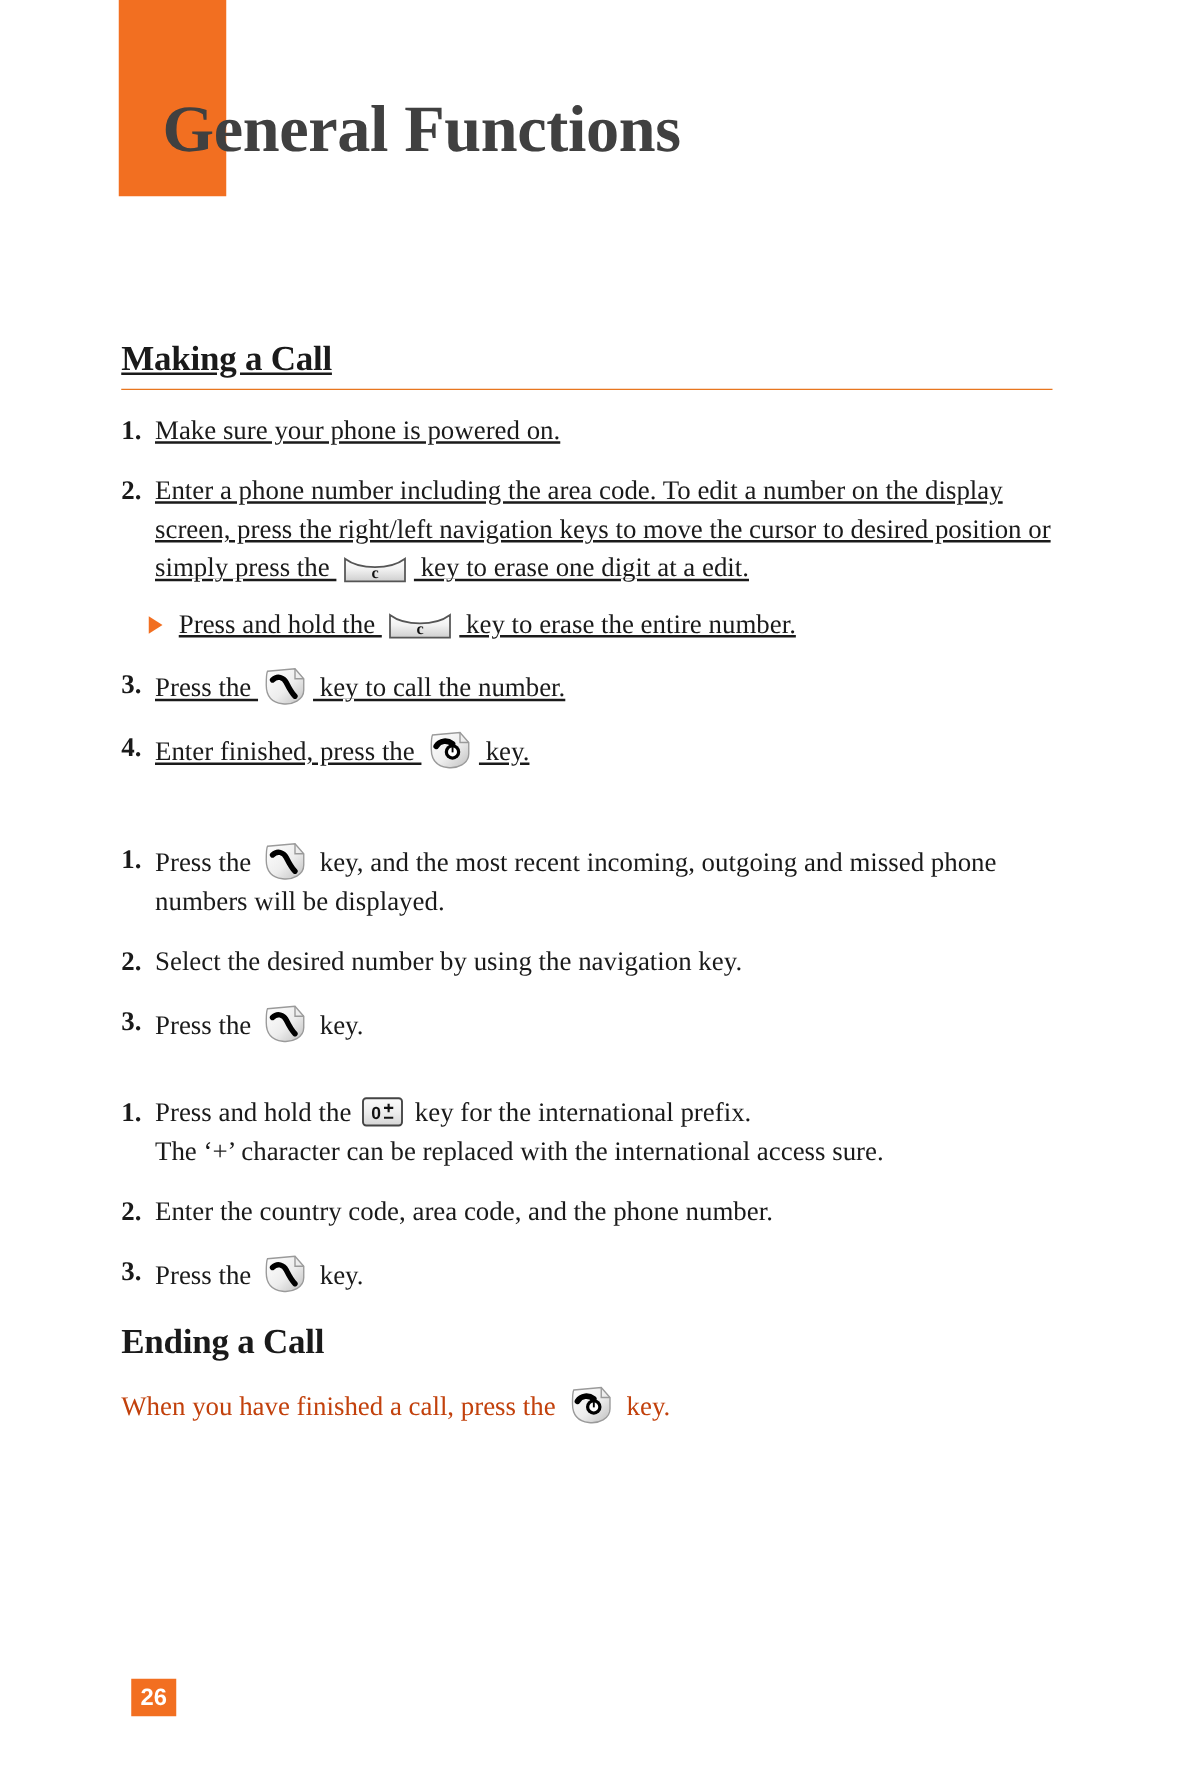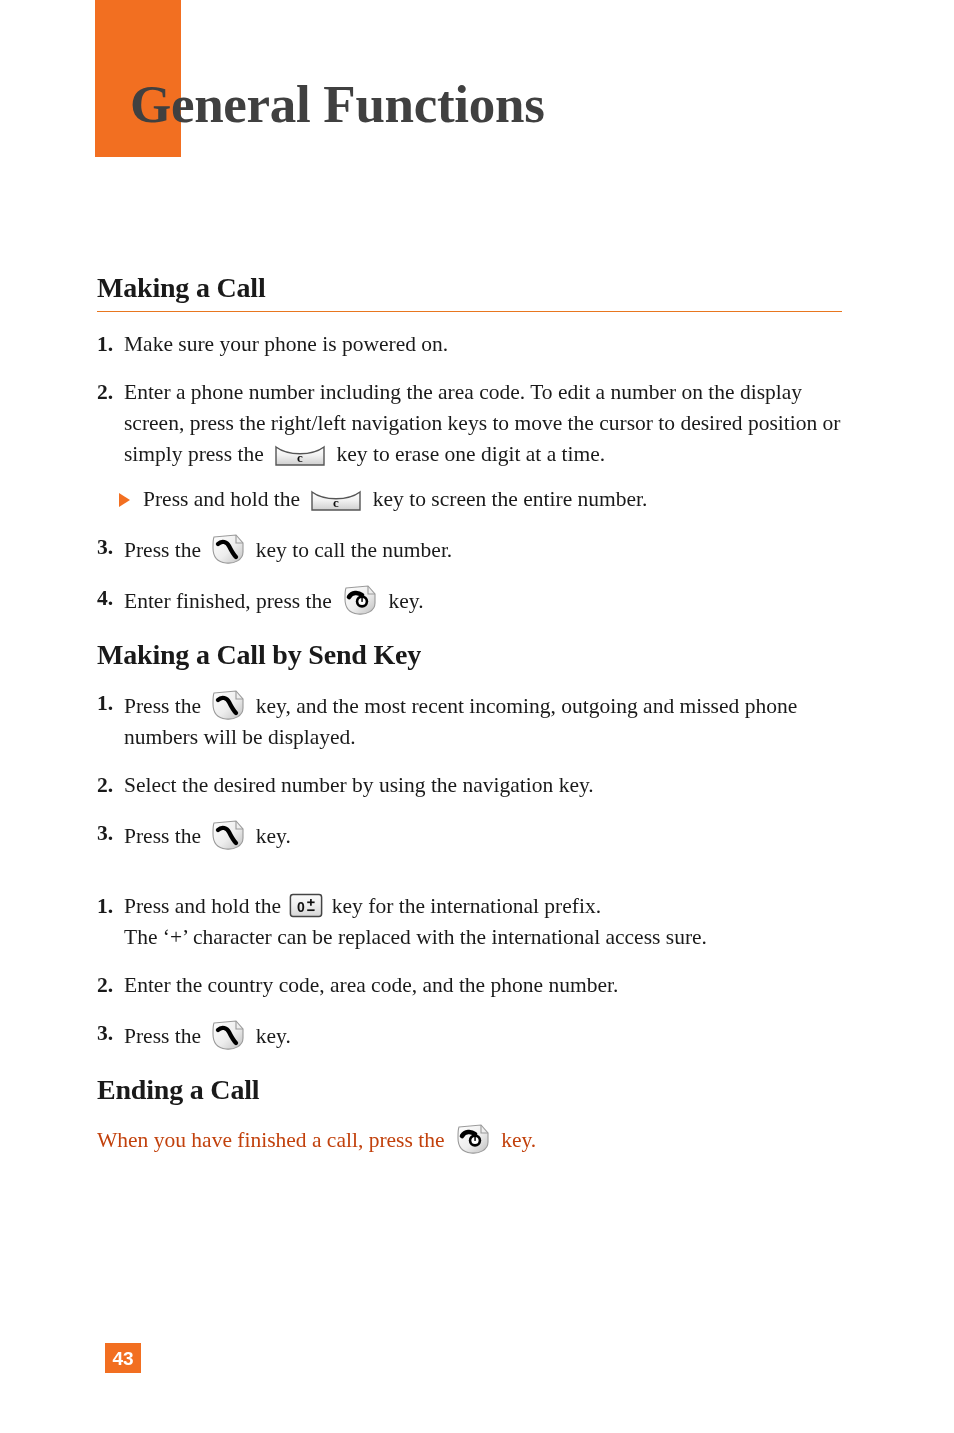--- a/index.html
+++ b/index.html
@@ -58,21 +58,21 @@
     margin: 0;
     line-height: 1.12;
     color: #1a1a1a;
     letter-spacing: -0.2px;
   }
   .section.first h2.section-title {
     padding-bottom: 8px;
     border-bottom: 1.6px solid #E8761F;
   }
   .section { margin-bottom: 0; }
-  .section.s-makecall { margin-bottom: 0; }
+  .section.s-makecall { margin-bottom: 16px; text-decoration: underline; }
 
   .steps {
     margin: 0;
     padding: 0;
     list-style: none;
   }
   .step {
     position: relative;
     padding-left: 27px;
     font-size: 21.5px;
@@ -197,37 +197,37 @@
         <span class="num">2.</span><span>Enter a phone number including the area code. To edit a number on the display screen, press the right/left navigation keys to move the cursor to desired position or simply press the </span><span class="keyicon key-c"><svg viewBox="0 0 52 25" width="52" height="25" aria-hidden="true">
               <defs>
                 <linearGradient id="gc1" x1="0" y1="0" x2="0" y2="1">
                   <stop offset="0" stop-color="#ffffff"></stop>
                   <stop offset="0.45" stop-color="#f2f2f2"></stop>
                   <stop offset="1" stop-color="#cfcfcf"></stop>
                 </linearGradient>
               </defs>
               <path d="M2 4 C 14 13, 38 13, 50 4 L 50 22 L 2 22 Z" fill="url(#gc1)" stroke="#555555" stroke-width="1.4"></path>
               <text x="26" y="19" font-family="Liberation Serif, serif" font-size="13" font-weight="bold" text-anchor="middle" fill="#111111">c</text>
-            </svg></span><span> key to erase one digit at a time.</span>
+            </svg></span><span> key to erase one digit at a edit.</span>
       </li>
 
     </ul>
 
     <div class="sub-bullet">
       <span class="tri"></span><span>Press and hold the </span><span class="keyicon key-c"><svg viewBox="0 0 52 25" width="52" height="25" aria-hidden="true">
             <defs>
               <linearGradient id="gc2" x1="0" y1="0" x2="0" y2="1">
                 <stop offset="0" stop-color="#ffffff"></stop>
                 <stop offset="0.45" stop-color="#f2f2f2"></stop>
                 <stop offset="1" stop-color="#cfcfcf"></stop>
               </linearGradient>
             </defs>
             <path d="M2 4 C 14 13, 38 13, 50 4 L 50 22 L 2 22 Z" fill="url(#gc2)" stroke="#555555" stroke-width="1.4"></path>
             <text x="26" y="19" font-family="Liberation Serif, serif" font-size="13" font-weight="bold" text-anchor="middle" fill="#111111">c</text>
-          </svg></span><span> key to screen the entire number.</span>
+          </svg></span><span> key to erase the entire number.</span>
     </div>
 
     <ul class="steps">
 
       <li class="step">
         <span class="num">3.</span><span>Press the </span><span class="keyicon key-send"><svg viewBox="0 0 36 34" width="36" height="34" aria-hidden="true">
               <defs>
                 <linearGradient id="gs1" x1="0" y1="0" x2="1" y2="1">
                   <stop offset="0" stop-color="#ffffff"></stop>
                   <stop offset="0.55" stop-color="#ededed"></stop>
@@ -257,21 +257,20 @@
               <rect x="20.3" y="14.7" width="1.5" height="4.2" fill="#000000"></rect>
             </svg></span><span> key.</span>
       </li>
 
     </ul>
   </div>
 
   <div class="gap-lg"></div>
 
   <div class="section">
-    <h2 class="section-title">Making a Call by Send Key</h2>
 
     <ul class="steps">
 
       <li class="step">
         <span class="num">1.</span><span>Press the </span><span class="keyicon key-send"><svg viewBox="0 0 36 34" width="36" height="34" aria-hidden="true">
               <defs>
                 <linearGradient id="gs2" x1="0" y1="0" x2="1" y2="1">
                   <stop offset="0" stop-color="#ffffff"></stop>
                   <stop offset="0.55" stop-color="#ededed"></stop>
                   <stop offset="1" stop-color="#bfbfbf"></stop>
@@ -371,13 +370,13 @@
             <path d="M8 14 C 11 9, 17 9, 21 12" fill="none" stroke="#000000" stroke-width="4.6" stroke-linecap="round"></path>
             <circle cx="21" cy="18.5" r="6.2" fill="#000000"></circle>
             <circle cx="21" cy="18.5" r="3.6" fill="#ffffff"></circle>
             <rect x="20.3" y="14.7" width="1.5" height="4.2" fill="#000000"></rect>
           </svg></span><span> key.</span>
     </div>
   </div>
 
 </div>
 
-<div class="page-number">43</div>
+<div class="page-number">26</div>
 
 </body></html>

